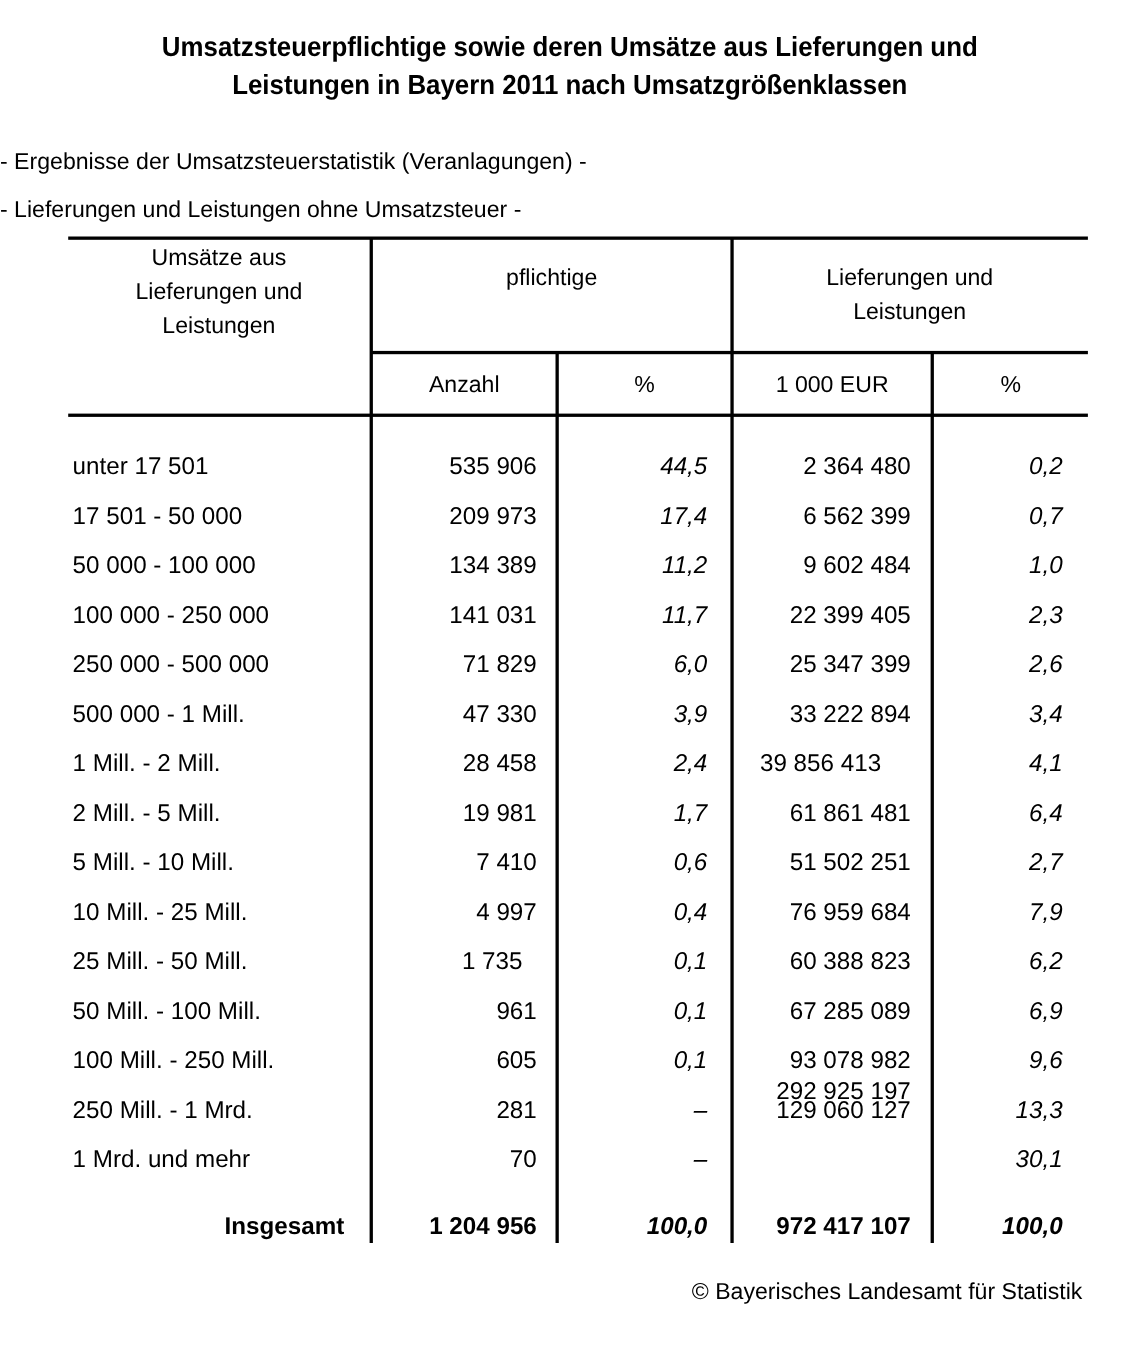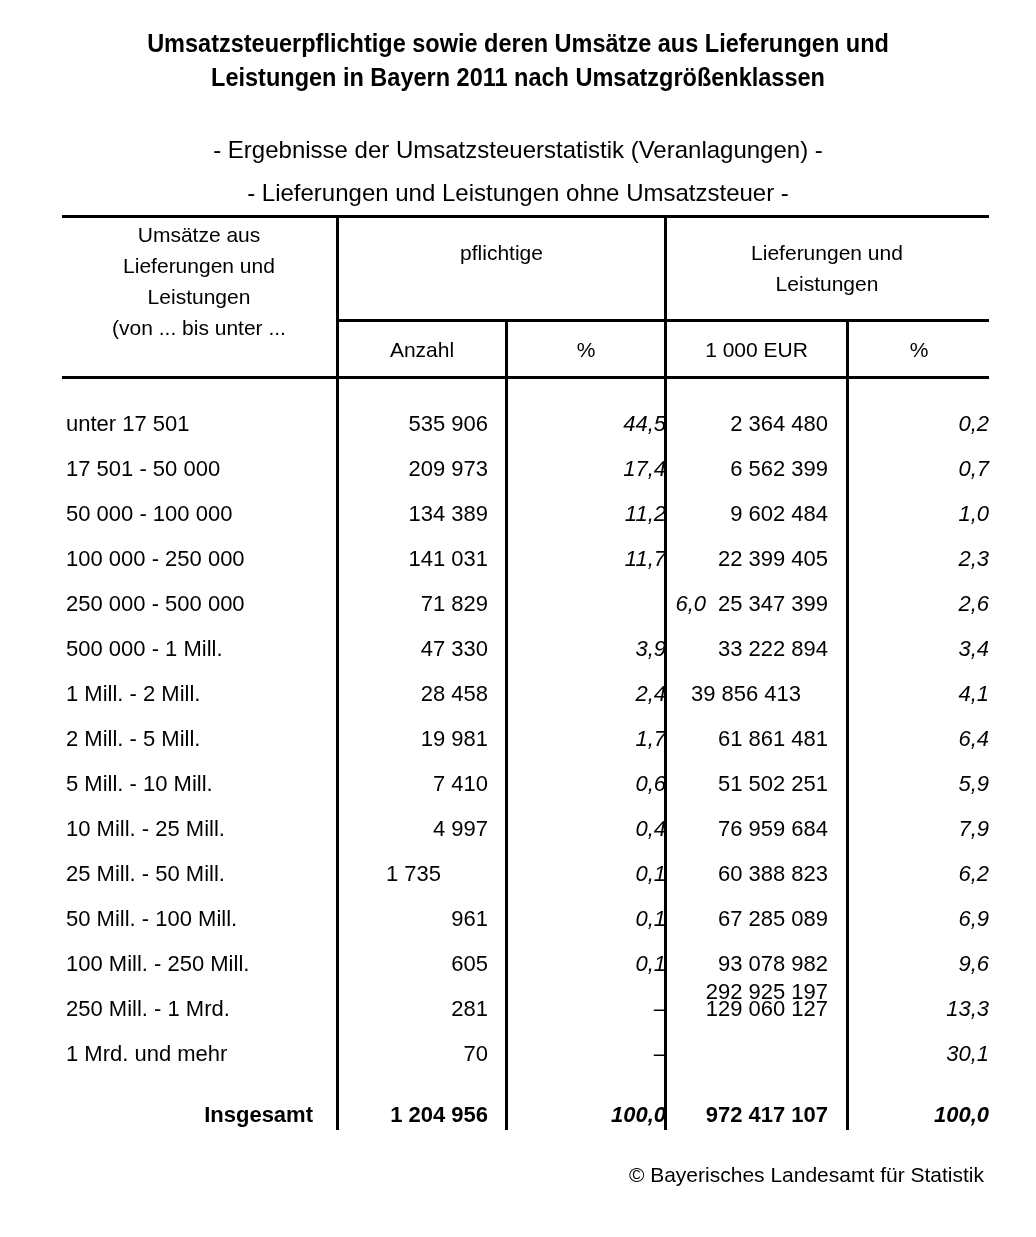--- a/index.html
+++ b/index.html
@@ -1,28 +1,28 @@
 <!DOCTYPE html>
 <html><head>
 <meta charset="utf-8">
 <style>
   html, body { margin: 0; padding: 0; background: #ffffff; }
   body { width: 1036px; height: 1237px; position: relative; overflow: hidden;
          font-family: "Liberation Sans", "DejaVu Sans", sans-serif; color: #000; }
   .title { position: absolute; left: 0; width: 1036px; top: 26px; text-align: center;
            font-weight: bold; font-size: 25px; line-height: 34px; transform: scaleX(0.94); transform-origin: 518px 0; }
   .title div { white-space: nowrap; }
-  .subtitle { position: absolute; left: 0; width: 1036px; text-align: center; font-size: 24px; white-space: nowrap; }
+  .subtitle { position: absolute; left: 0; width: 1036px; font-size: 21px; white-space: nowrap; }
   .hline { position: absolute; background: #000; height: 3px; }
   .vline { position: absolute; background: #000; width: 3px; }
   .hdr { position: absolute; text-align: center; font-size: 21px; line-height: 31px; }
   .cell { position: absolute; font-size: 22px; white-space: nowrap; line-height: 26px; }
   .lbl { left: 66px; text-align: left; }
   .r { text-align: right; }
-  .it { font-style: italic; margin-left: 23px; }
+  .it { font-style: italic; }
   .b { font-weight: bold; }
   .footer { position: absolute; right: 52px; top: 1163px; font-size: 21px; white-space: nowrap; }
 </style>
 </head>
 <body>
 
 <div class="title">
   <div>Umsatzsteuerpflichtige sowie deren Umsätze aus  Lieferungen und</div>
   <div>Leistungen in Bayern 2011 nach Umsatzgrößenklassen</div>
 </div>
@@ -34,21 +34,20 @@
 <div class="hline" style="left:62px; width:927px; top:376px"></div>
 <div class="vline" style="left:336px; top:216px; height:914px"></div>
 <div class="vline" style="left:505px; top:320px; height:810px"></div>
 <div class="vline" style="left:664px; top:216px; height:914px"></div>
 <div class="vline" style="left:846px; top:320px; height:810px"></div>
 
 <div class="hdr" style="left:62px; width:274px; top:219px">
   <div>Umsätze aus</div>
   <div>Lieferungen und</div>
   <div>Leistungen</div>
-  <div>(von ... bis unter ...</div>
 </div>
 <div class="hdr" style="left:339px; width:325px; top:237px">
   <div>pflichtige</div>
 </div>
 <div class="hdr" style="left:667px; width:320px; top:237px">
   <div>Lieferungen und</div>
   <div>Leistungen</div>
 </div>
 <div class="hdr" style="left:339px; width:166px; top:334px">Anzahl</div>
 <div class="hdr" style="left:508px; width:156px; top:334px">%</div>
@@ -80,21 +79,21 @@
     <div>
       <div class="cell lbl" style="left:66px; width:260px; top:546px;">100 000  -  250 000</div>
       <div class="cell r" style="left:339px; width:149px; top:546px;">141 031</div>
       <div class="cell r it" style="left:508px; width:135px; top:546px;">11,7</div>
       <div class="cell r" style="left:667px; width:161px; top:546px;">22 399 405</div>
       <div class="cell r it" style="left:849px; width:117px; top:546px;">2,3</div>
     </div>
     <div>
       <div class="cell lbl" style="left:66px; width:260px; top:591px;">250 000  -  500 000</div>
       <div class="cell r" style="left:339px; width:149px; top:591px;">71 829</div>
-      <div class="cell r it" style="left:508px; width:135px; top:591px;padding-left:40px;">6,0</div>
+      <div class="cell r it" style="left:508px; width:135px; top:591px;">6,0</div>
       <div class="cell r" style="left:667px; width:161px; top:591px;">25 347 399</div>
       <div class="cell r it" style="left:849px; width:117px; top:591px;">2,6</div>
     </div>
     <div>
       <div class="cell lbl" style="left:66px; width:260px; top:636px;">500 000  -  1 Mill.</div>
       <div class="cell r" style="left:339px; width:149px; top:636px;">47 330</div>
       <div class="cell r it" style="left:508px; width:135px; top:636px;">3,9</div>
       <div class="cell r" style="left:667px; width:161px; top:636px;">33 222 894</div>
       <div class="cell r it" style="left:849px; width:117px; top:636px;">3,4</div>
     </div>
@@ -110,32 +109,32 @@
       <div class="cell r" style="left:339px; width:149px; top:726px;">19 981</div>
       <div class="cell r it" style="left:508px; width:135px; top:726px;">1,7</div>
       <div class="cell r" style="left:667px; width:161px; top:726px;">61 861 481</div>
       <div class="cell r it" style="left:849px; width:117px; top:726px;">6,4</div>
     </div>
     <div>
       <div class="cell lbl" style="left:66px; width:260px; top:771px;">5 Mill.  -  10 Mill.</div>
       <div class="cell r" style="left:339px; width:149px; top:771px;">7 410</div>
       <div class="cell r it" style="left:508px; width:135px; top:771px;">0,6</div>
       <div class="cell r" style="left:667px; width:161px; top:771px;">51 502 251</div>
-      <div class="cell r it" style="left:849px; width:117px; top:771px;">5,9</div>
+      <div class="cell r it" style="left:849px; width:117px; top:771px;">2,7</div>
     </div>
     <div>
       <div class="cell lbl" style="left:66px; width:260px; top:816px;">10 Mill.  -  25 Mill.</div>
       <div class="cell r" style="left:339px; width:149px; top:816px;">4 997</div>
       <div class="cell r it" style="left:508px; width:135px; top:816px;">0,4</div>
       <div class="cell r" style="left:667px; width:161px; top:816px;">76 959 684</div>
       <div class="cell r it" style="left:849px; width:117px; top:816px;">7,9</div>
     </div>
     <div>
       <div class="cell lbl" style="left:66px; width:260px; top:861px;">25 Mill.  -  50 Mill.</div>
-      <div class="cell r" style="left:339px; width:149px; top:861px;text-align:center;">1 735</div>
+      <div class="cell r" style="left:326px; width:149px; top:861px;">1 735</div>
       <div class="cell r it" style="left:508px; width:135px; top:861px;">0,1</div>
       <div class="cell r" style="left:667px; width:161px; top:861px;">60 388 823</div>
       <div class="cell r it" style="left:849px; width:117px; top:861px;">6,2</div>
     </div>
     <div>
       <div class="cell lbl" style="left:66px; width:260px; top:906px;">50 Mill.  -  100 Mill.</div>
       <div class="cell r" style="left:339px; width:149px; top:906px;">961</div>
       <div class="cell r it" style="left:508px; width:135px; top:906px;">0,1</div>
       <div class="cell r" style="left:667px; width:161px; top:906px;">67 285 089</div>
       <div class="cell r it" style="left:849px; width:117px; top:906px;">6,9</div>

